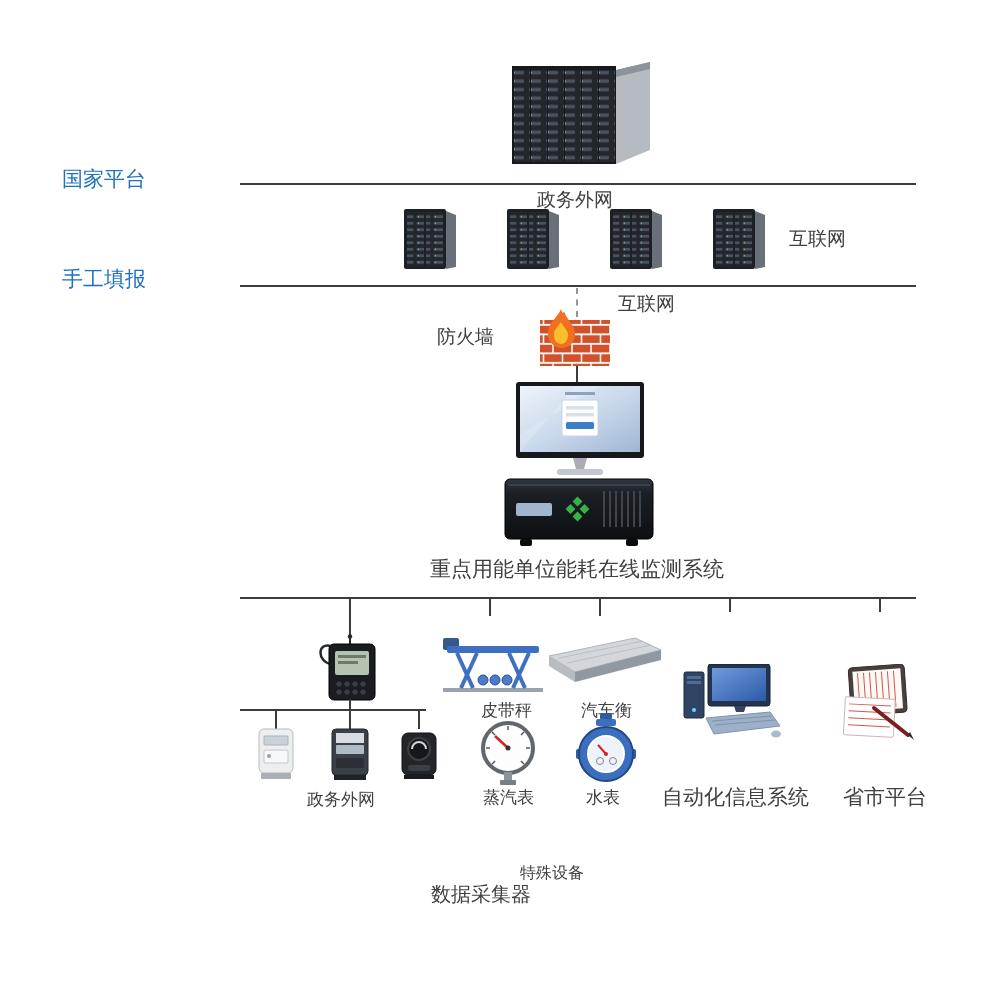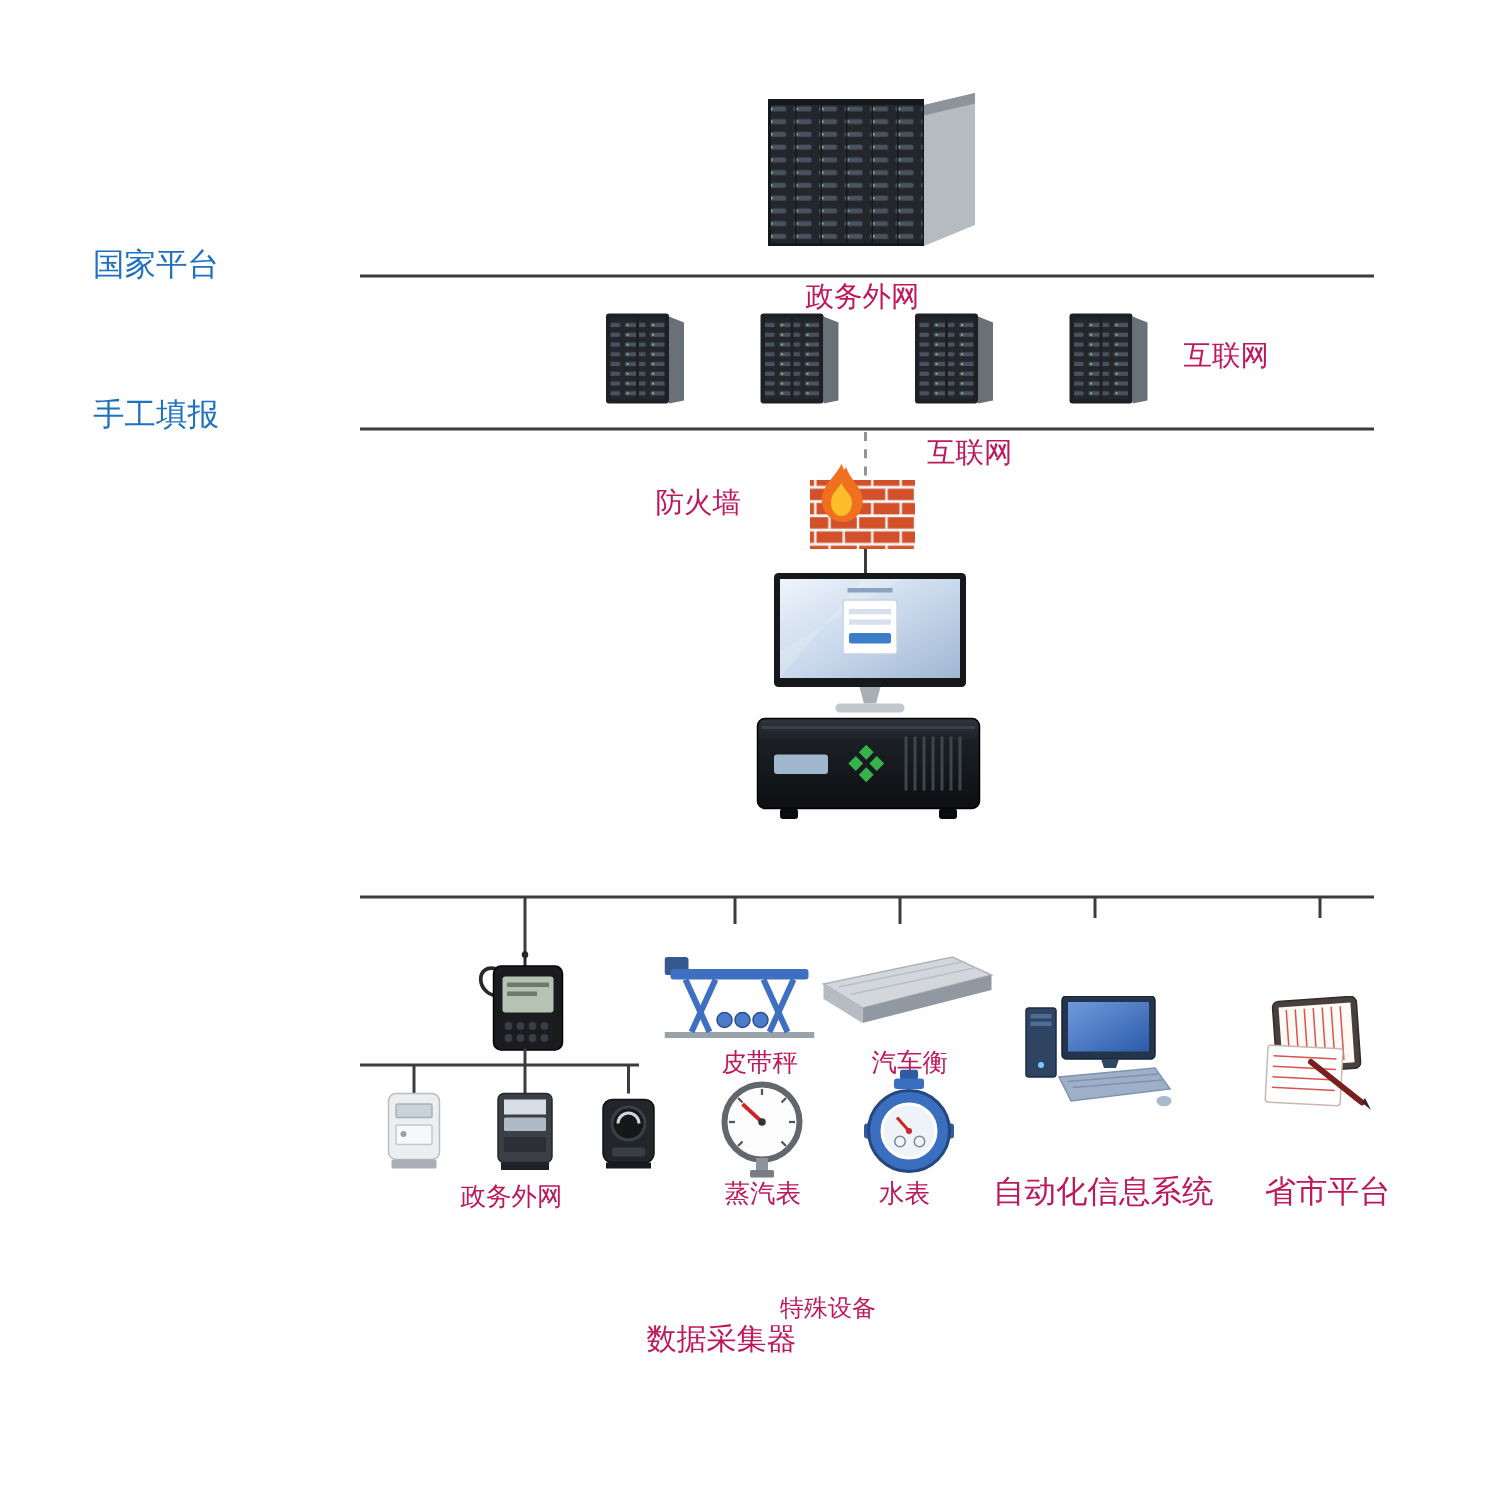--- a/index.html
+++ b/index.html
@@ -1,18 +1,18 @@
 <!DOCTYPE html>
 <html><head>
 <meta charset="utf-8">
 <style>
   html,body{margin:0;padding:0;background:#fff;}
   .stage{position:relative;width:1000px;height:1000px;background:#ffffff;
-         font-family:Liberation Mono, monospace;overflow:hidden;}
-  .txt{position:absolute;color:#be185d;white-space:nowrap;line-height:1.15;}
+         font-family:Liberation Sans, sans-serif;overflow:hidden;}
+  .txt{position:absolute;color:#404040;white-space:nowrap;line-height:1.15;}
   .blue{color:#1f70c1;}
   .hline{position:absolute;background:#3c3c3c;height:2px;}
   .vline{position:absolute;background:#3c3c3c;width:2px;}
   .vdash{position:absolute;width:0;border-left:2px dashed #8f959b;}
   .icon{position:absolute;}
 </style>
 </head>
 <body>
 
 <div class="stage">
@@ -142,20 +142,21 @@
       <line x1="112" y1="14" x2="112" y2="50"></line>
         <line x1="118" y1="14" x2="118" y2="50"></line>
       <line x1="124" y1="14" x2="124" y2="50"></line>
         <line x1="130" y1="14" x2="130" y2="50"></line>
       <line x1="136" y1="14" x2="136" y2="50"></line>
     </g>
     <rect x="16" y="62" width="12" height="7" rx="2" fill="#0a0b0c"></rect>
     <rect x="122" y="62" width="12" height="7" rx="2" fill="#0a0b0c"></rect>
   </svg>
 
+  <div class="txt" style="left:430px;top:557px;font-size:21px">重点用能单位能耗在线监测系统</div>
 
   <div class="vline" style="left:349px;top:598px;height:38px"></div>
   <div class="vline" style="left:489px;top:598px;height:18px"></div>
   <div class="vline" style="left:599px;top:598px;height:18px"></div>
   <div class="vline" style="left:729px;top:598px;height:14px"></div>
   <div class="vline" style="left:879px;top:598px;height:14px"></div>
 
   <svg class="icon" style="left:313px;top:634px" width="75" height="70" viewBox="0 0 75 70">
     <path d="M18,30 C4,28 4,8 18,12" fill="none" stroke="#26282b" stroke-width="2.5"></path>
     <line x1="37" y1="0" x2="37" y2="10" stroke="#26282b" stroke-width="2"></line>

